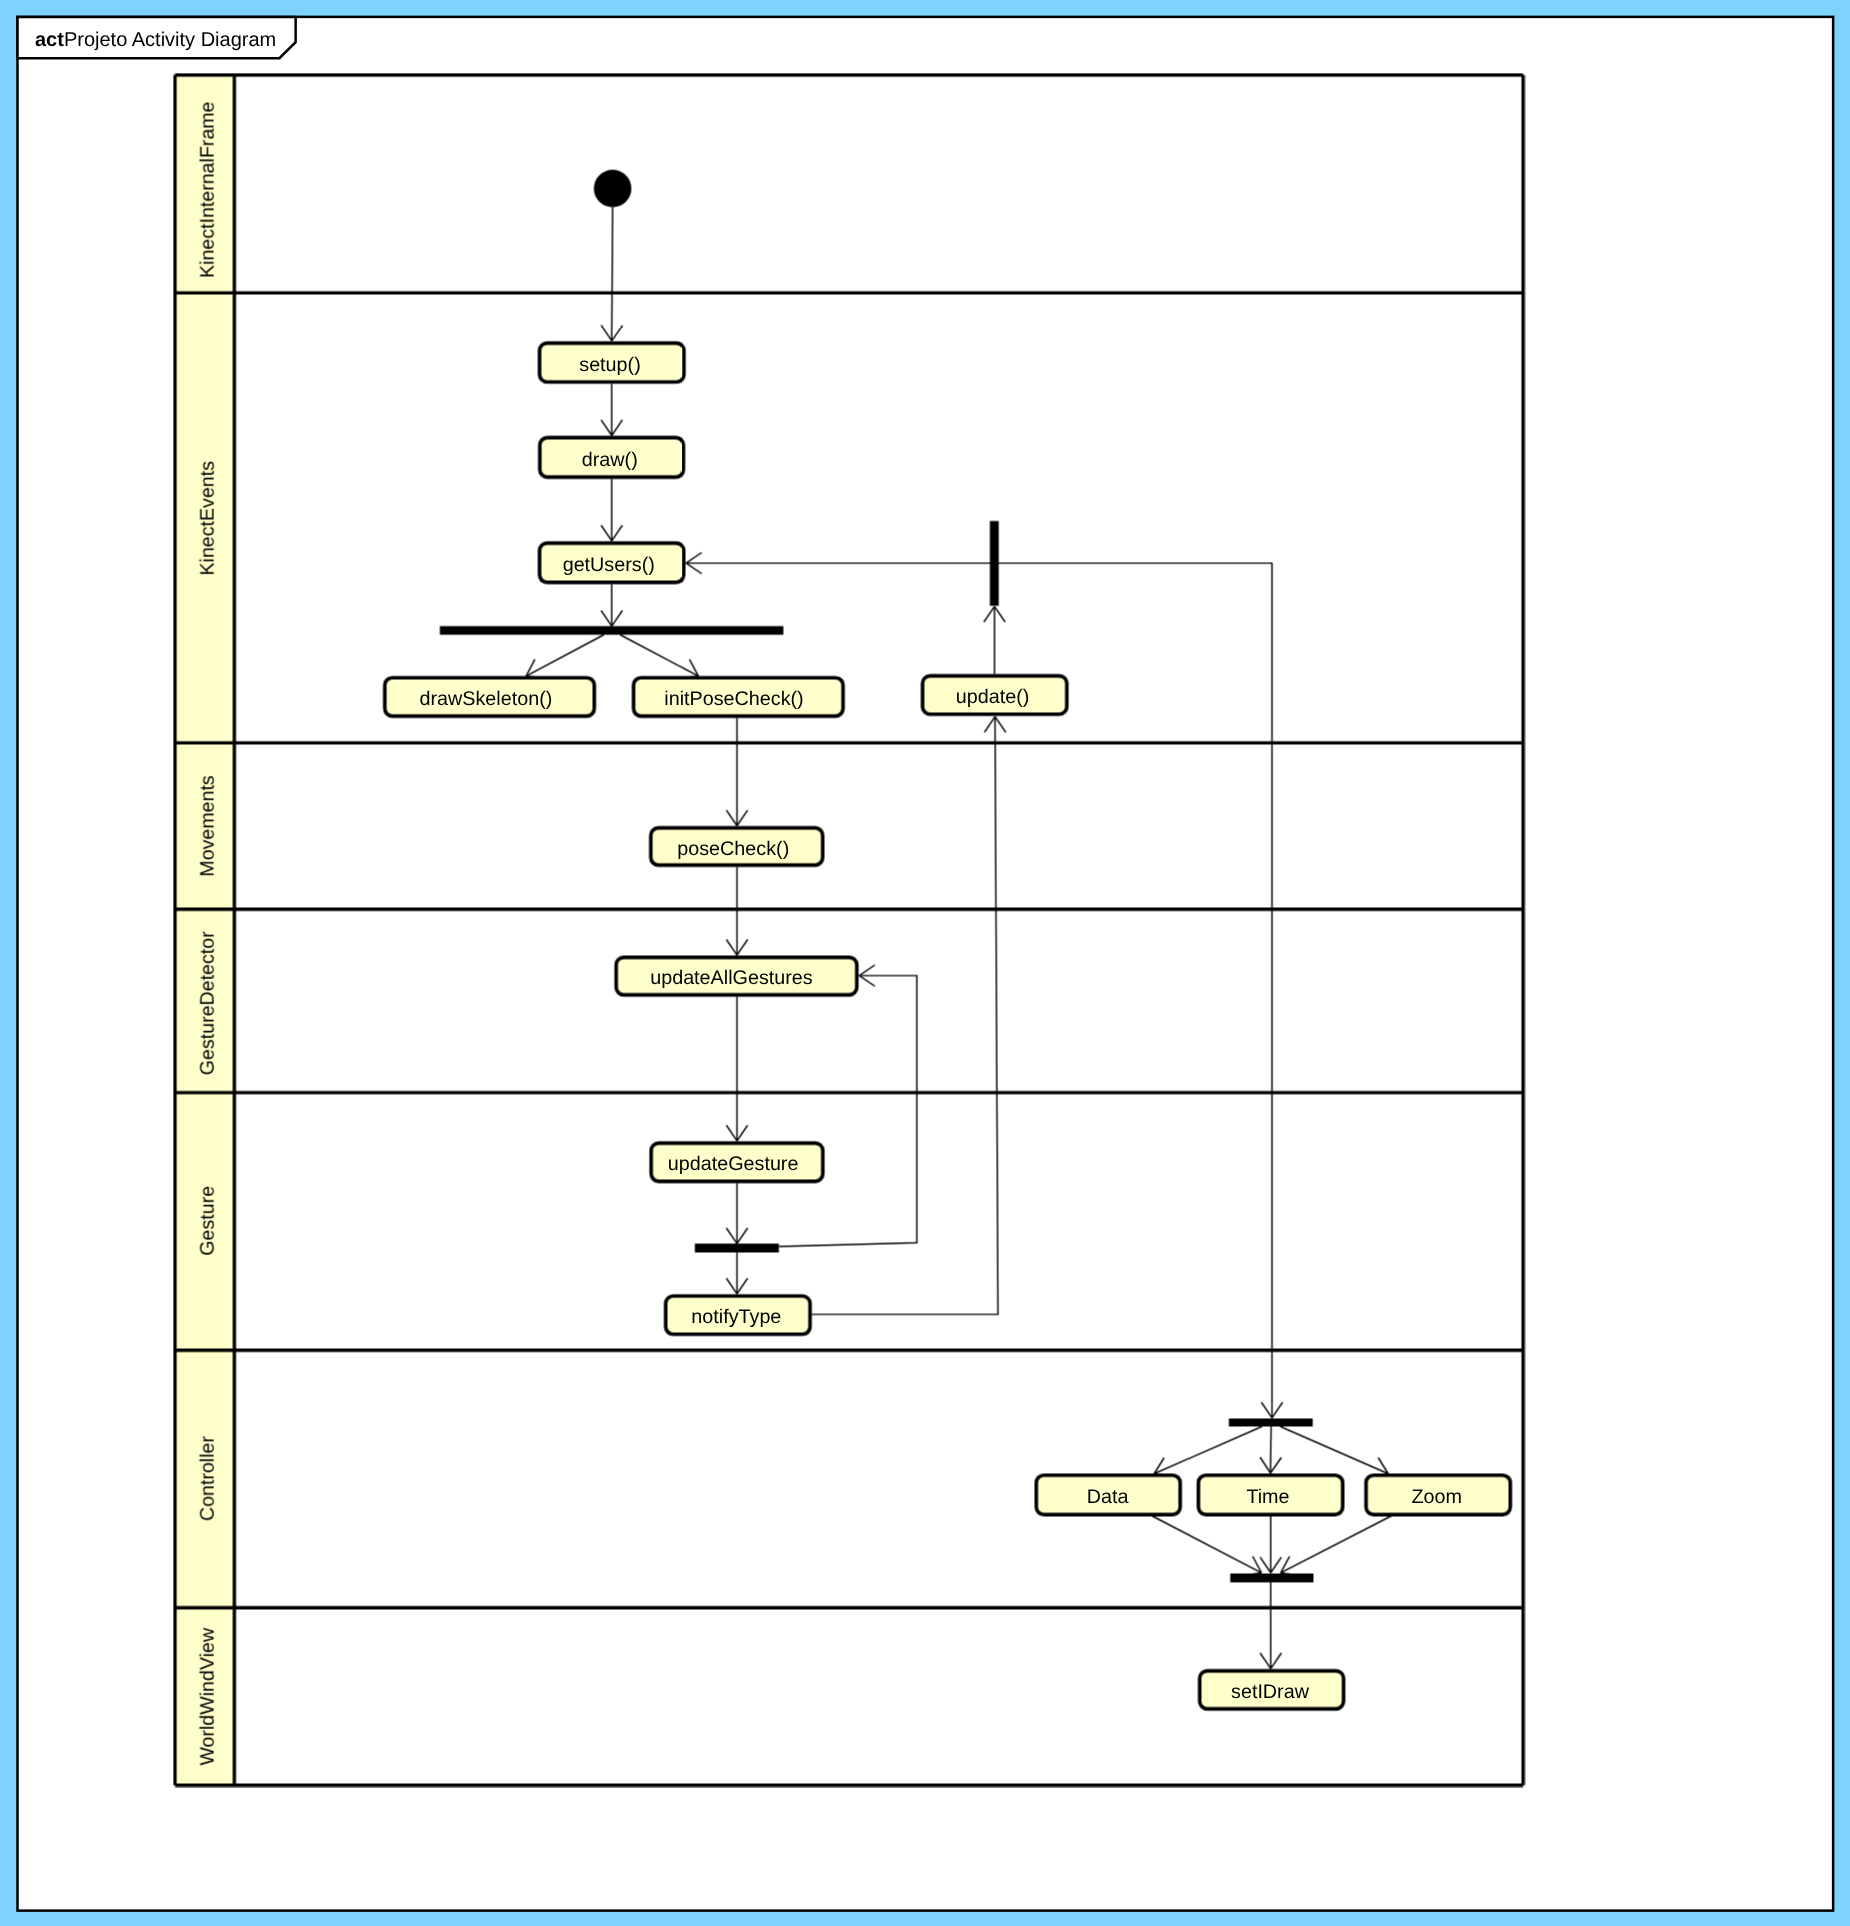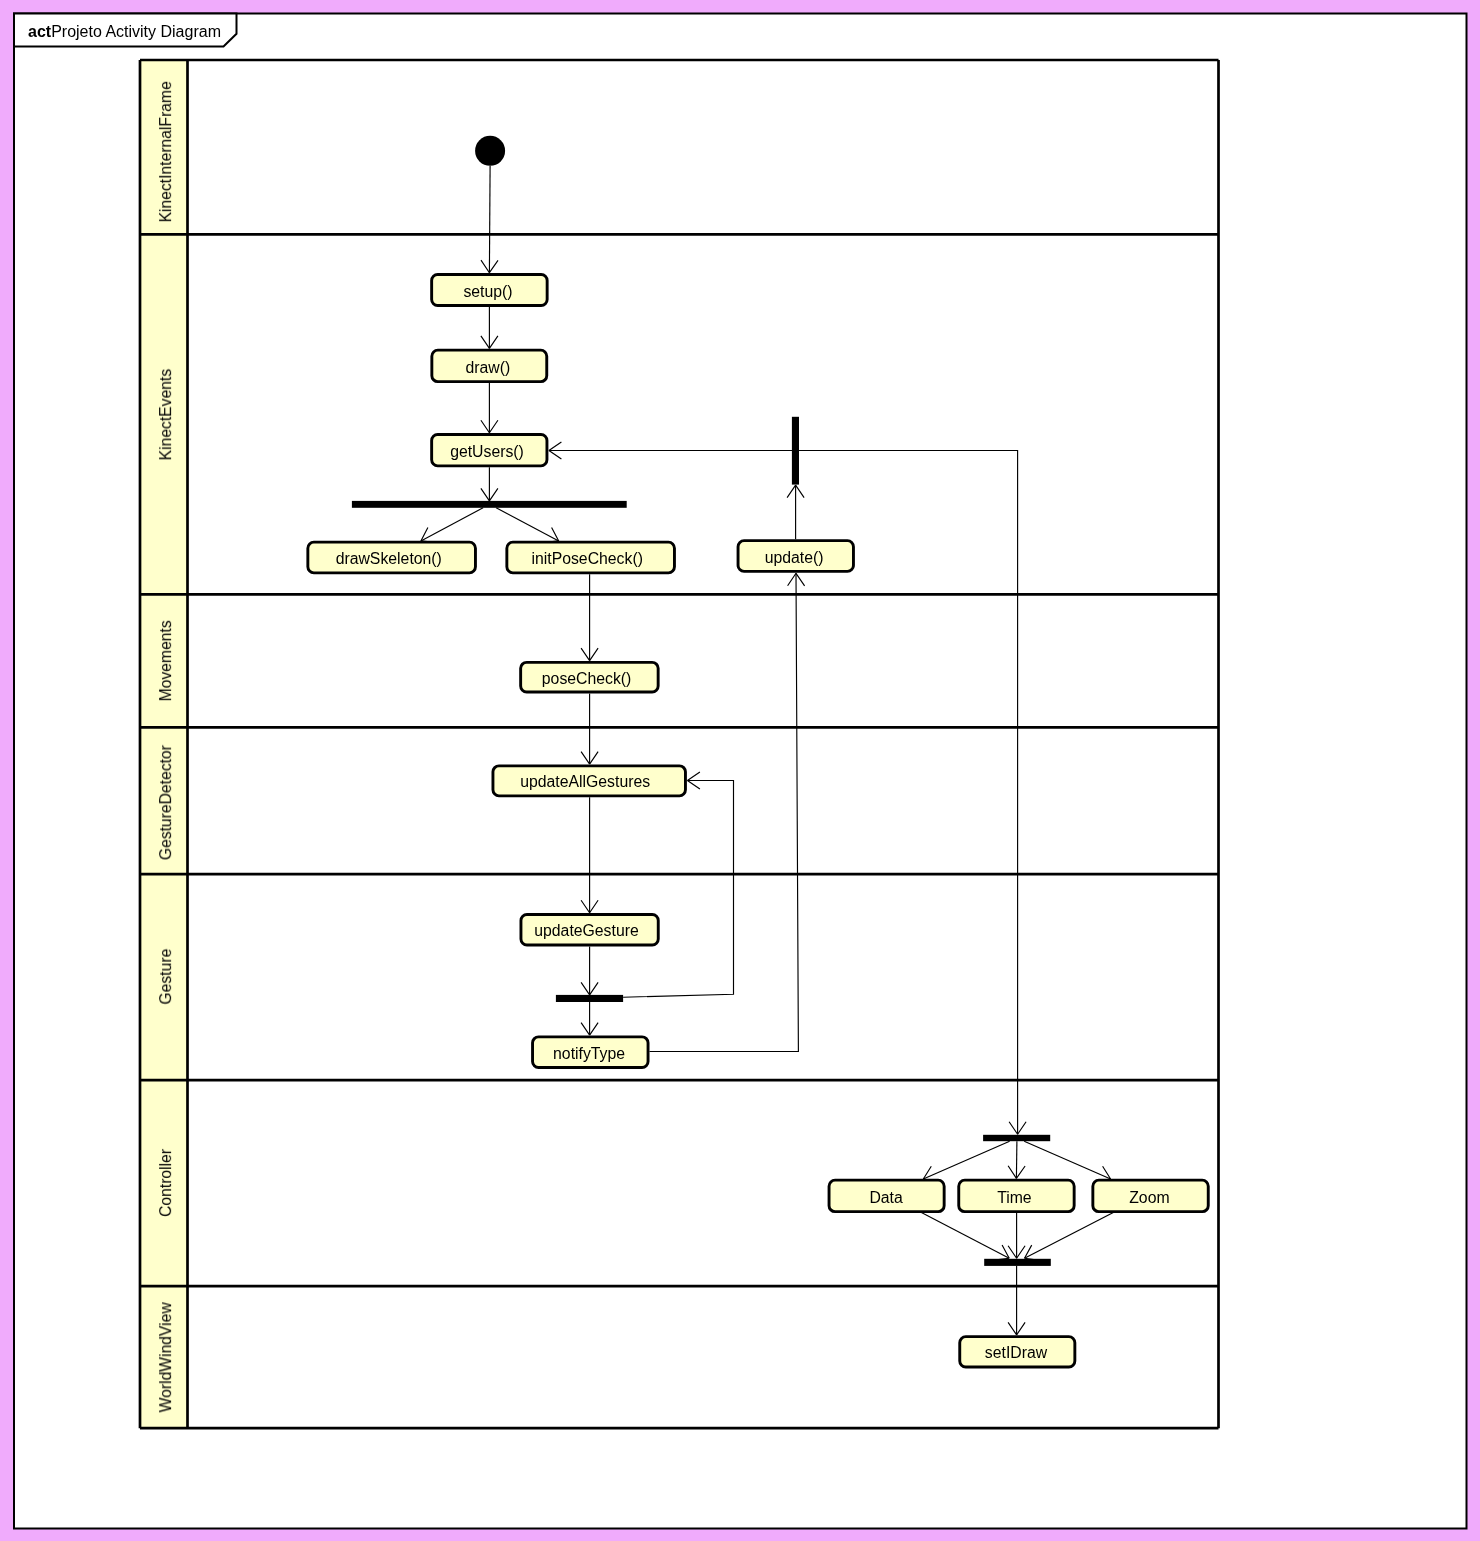--- a/index.html
+++ b/index.html
@@ -1,18 +1,18 @@
 <!DOCTYPE html>
 <html><head>
 <meta charset="utf-8">
 <title>Projeto Activity Diagram</title>
 <style>
   html,body{margin:0;padding:0;background:#ffffff;}
   body{width:1480px;height:1541px;overflow:hidden;font-family:"Liberation Sans", sans-serif;}
-  #canvas{position:relative;width:1480px;height:1541px;background:#f0abfc;}
+  #canvas{position:relative;width:1480px;height:1541px;background:#7dd3fc;}
   svg{display:block;font-family:"Liberation Sans", sans-serif;}
   svg text{font-family:"Liberation Sans", sans-serif;will-change:transform;}
 </style>
 </head>
 <body>
 
 <div id="canvas">
 <svg width="1480" height="1541" viewBox="0 0 1480 1541" xmlns="http://www.w3.org/2000/svg">
   <g>
     <rect x="14" y="13.5" width="1452.5" height="1515" fill="#ffffff" stroke="#000000" stroke-width="2"></rect>

